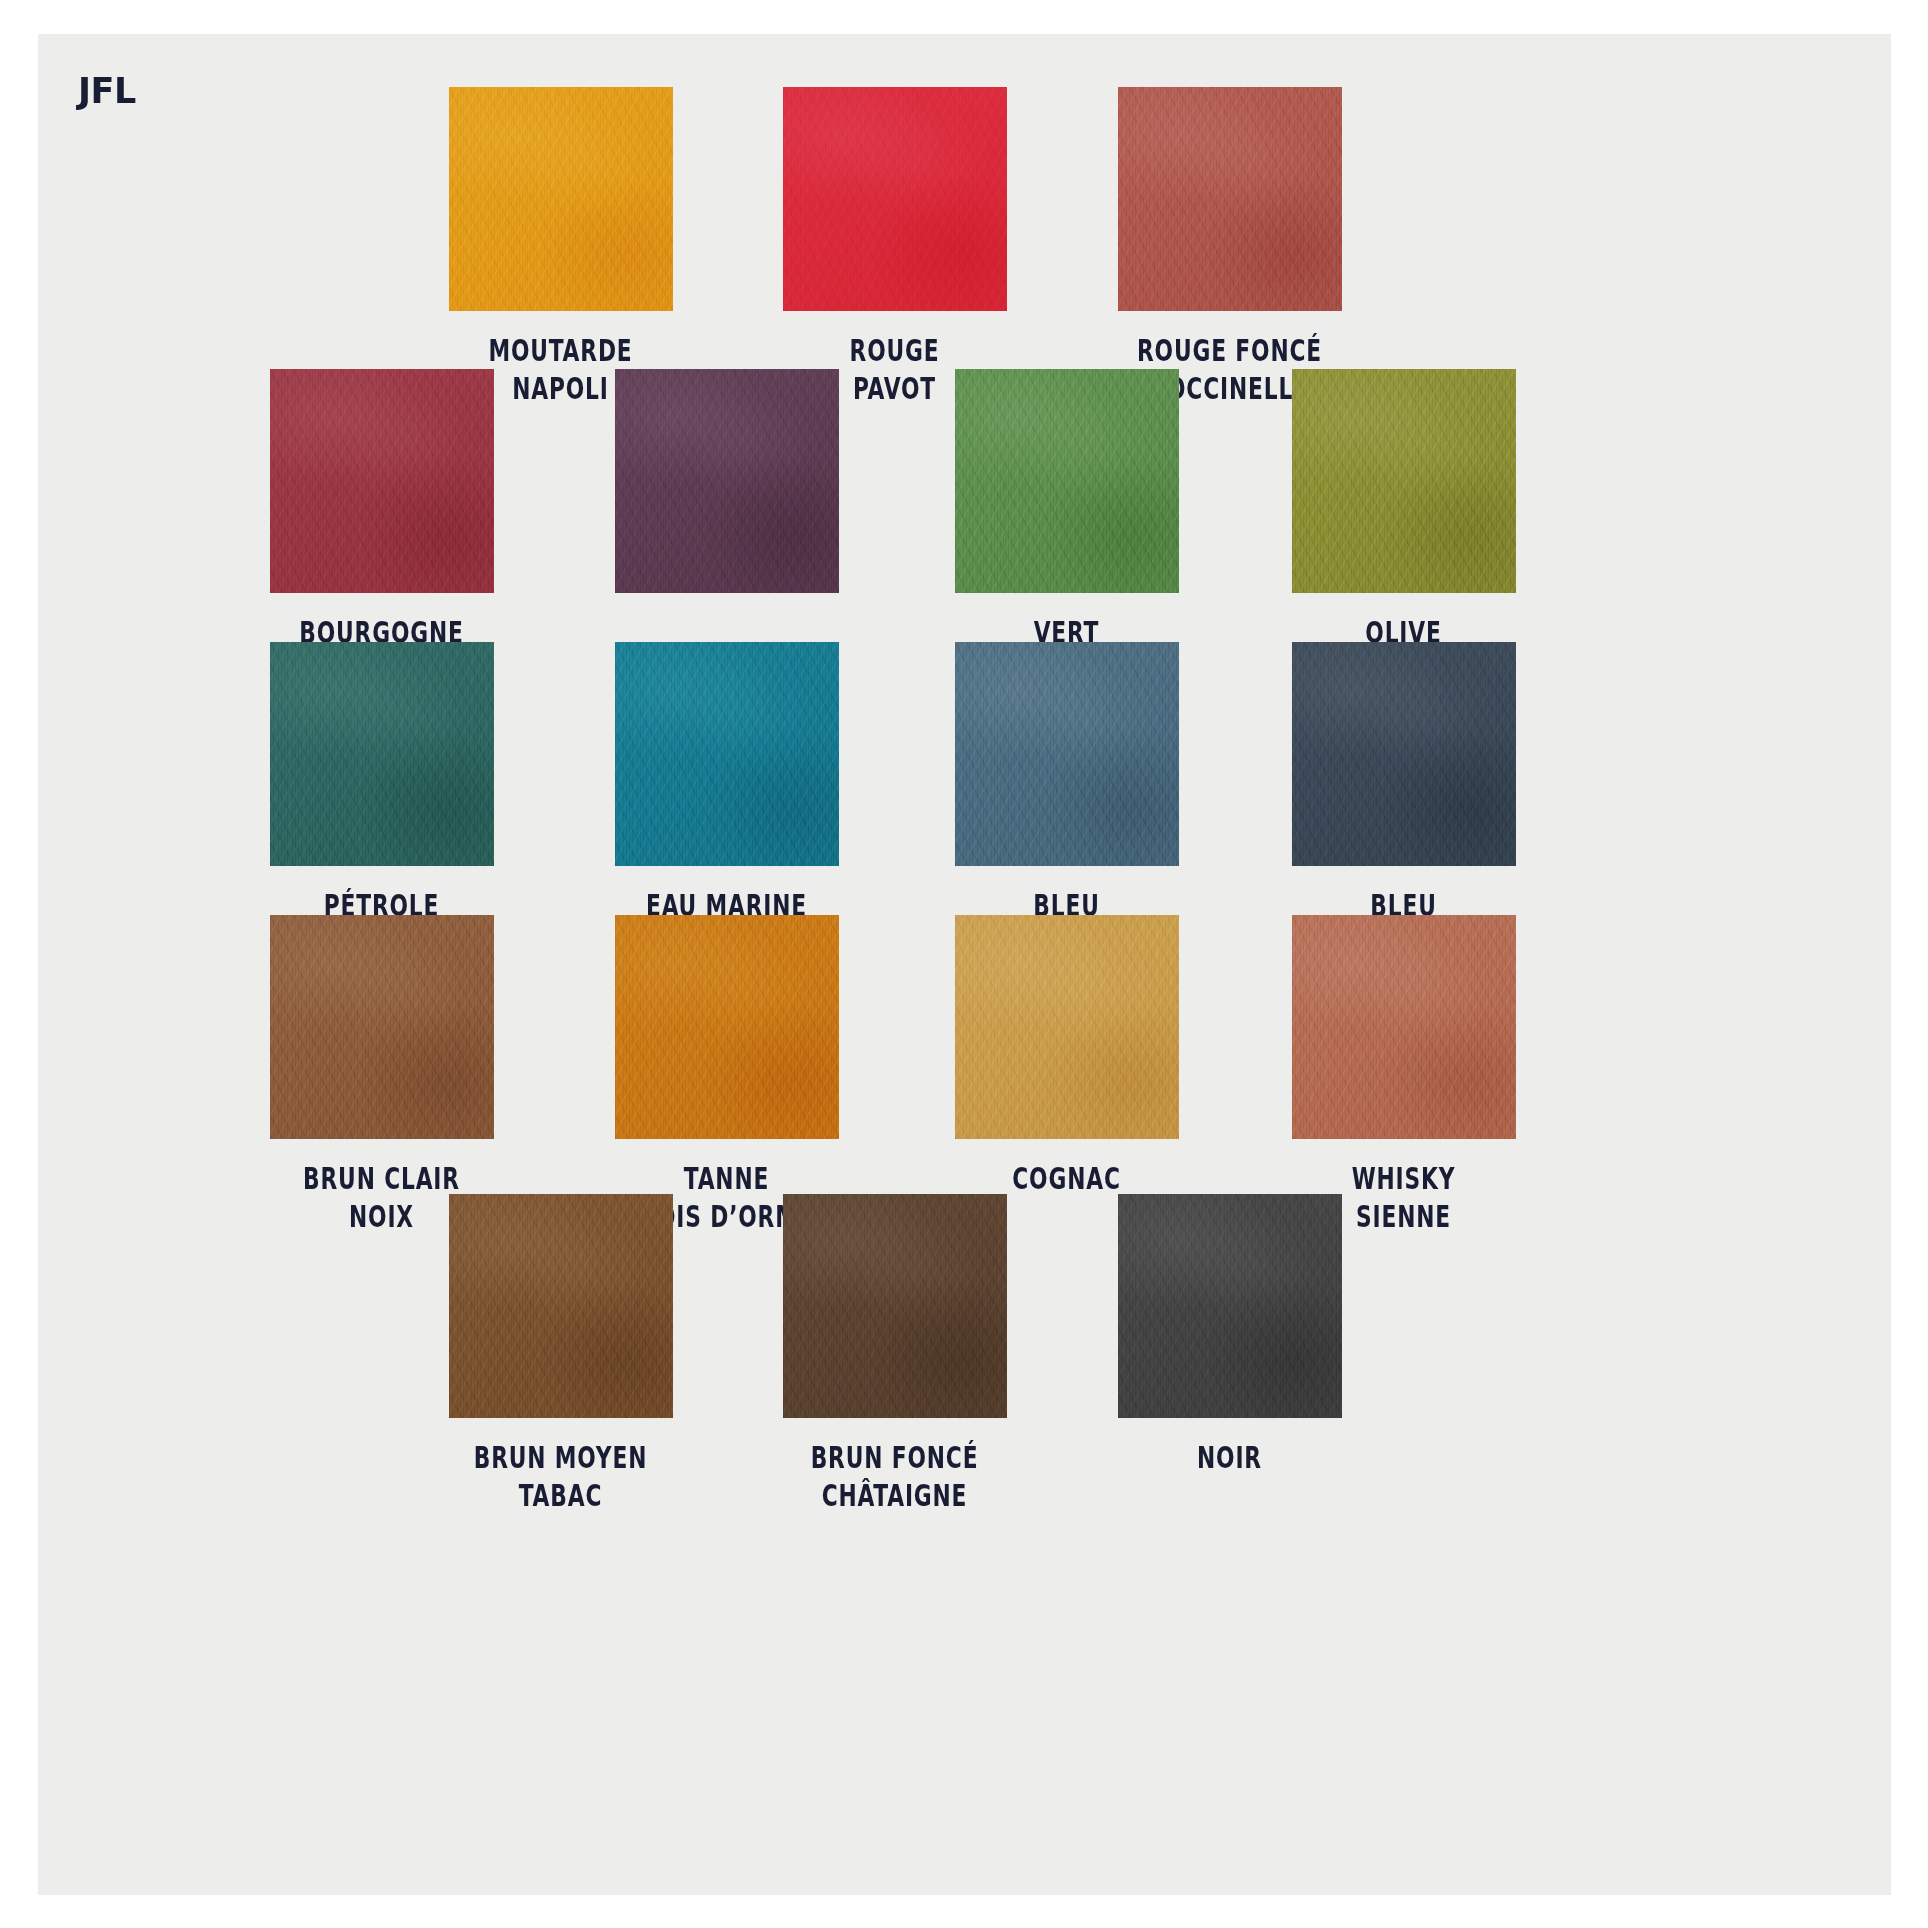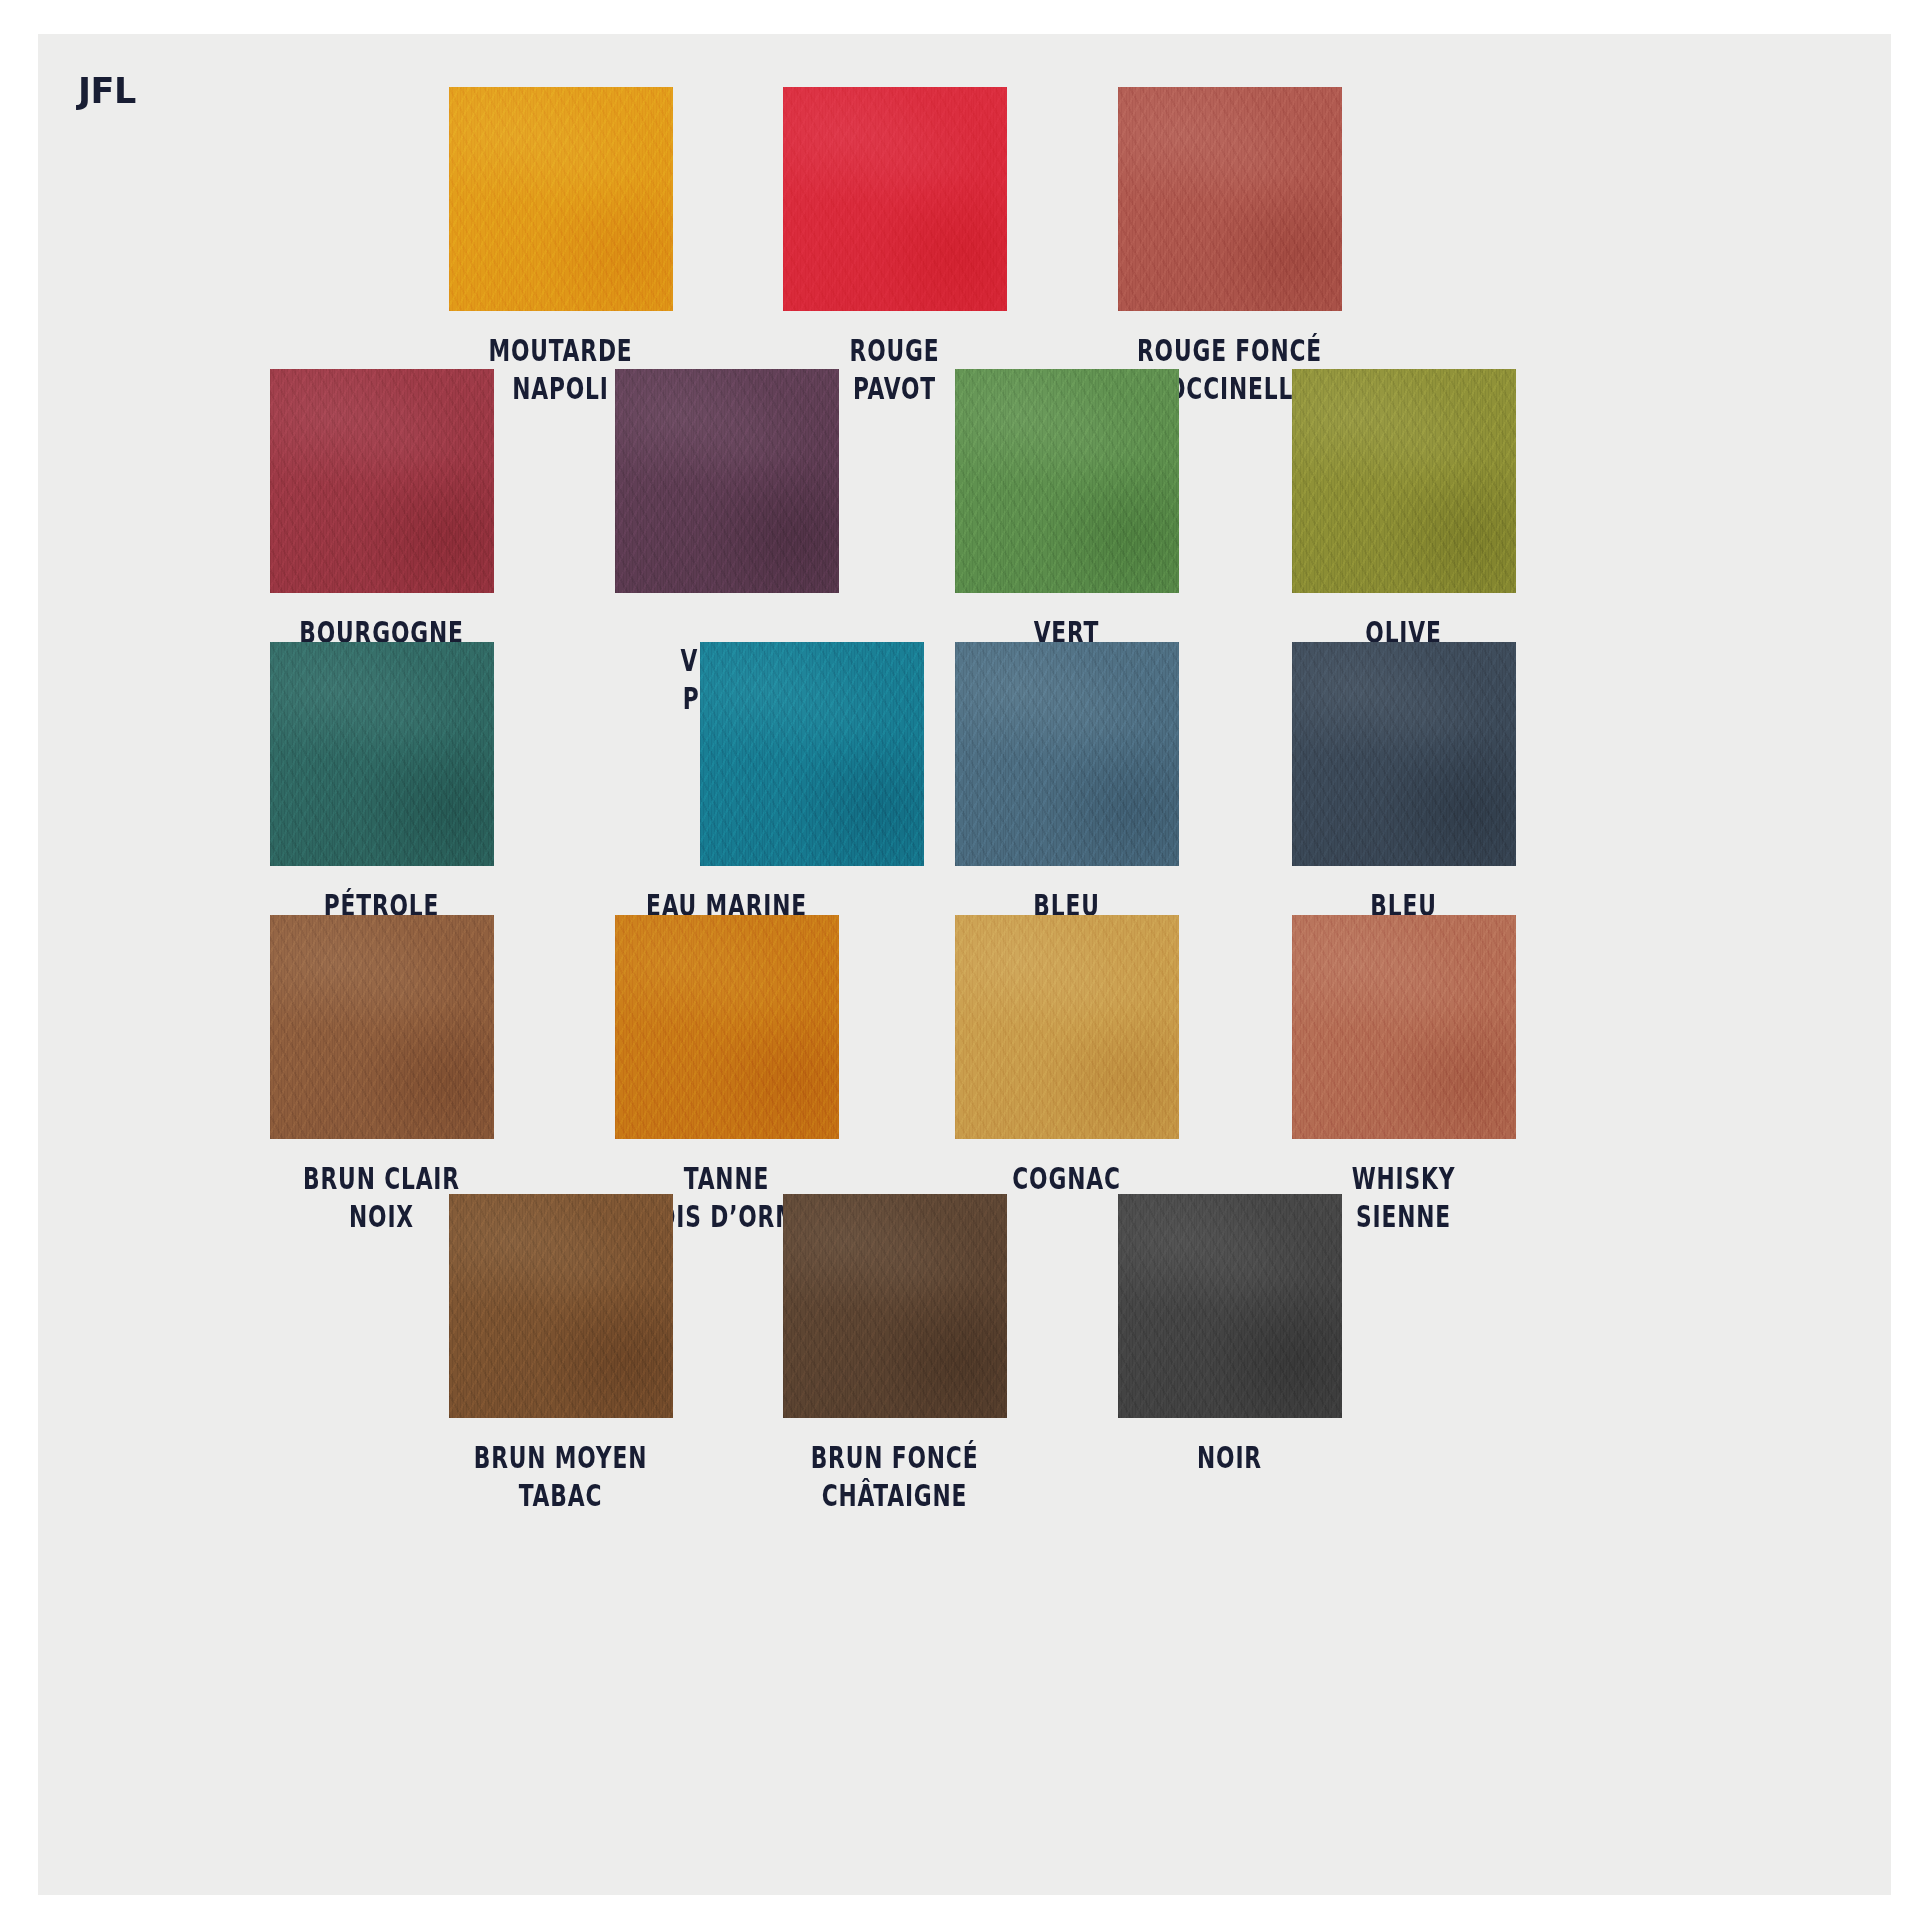--- a/index.html
+++ b/index.html
@@ -145,21 +145,21 @@
 BOUTEILLE</div>
         </div>
         <div class="cell" style="left: 1168px; top: 335px;">
           <div class="swatch" title="OLIVE" style="background-color: rgb(138, 140, 52);"></div>
           <div class="label">OLIVE</div>
         </div>
         <div class="cell" style="left: 146px; top: 608px;">
           <div class="swatch" title="PÉTROLE" style="background-color: rgb(46, 101, 96);"></div>
           <div class="label">PÉTROLE</div>
         </div>
-        <div class="cell" style="left: 491px; top: 608px; align-items: flex-end;">
+        <div class="cell" style="left: 491px; top: 608px;">
           <div class="swatch" title="EAU MARINE" style="background-color: rgb(23, 121, 143);"></div>
           <div class="label">EAU MARINE</div>
         </div>
         <div class="cell" style="left: 831px; top: 608px;">
           <div class="swatch" title="BLEU
 NATIONAL" style="background-color: rgb(74, 106, 126);"></div>
           <div class="label">BLEU
 NATIONAL</div>
         </div>
         <div class="cell" style="left: 1168px; top: 608px;">

